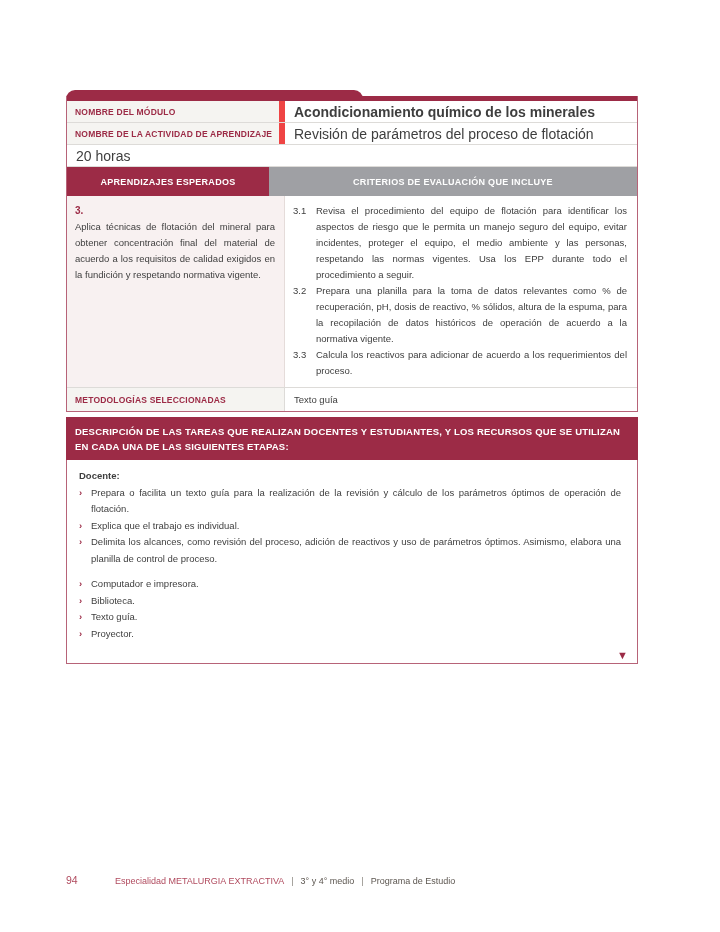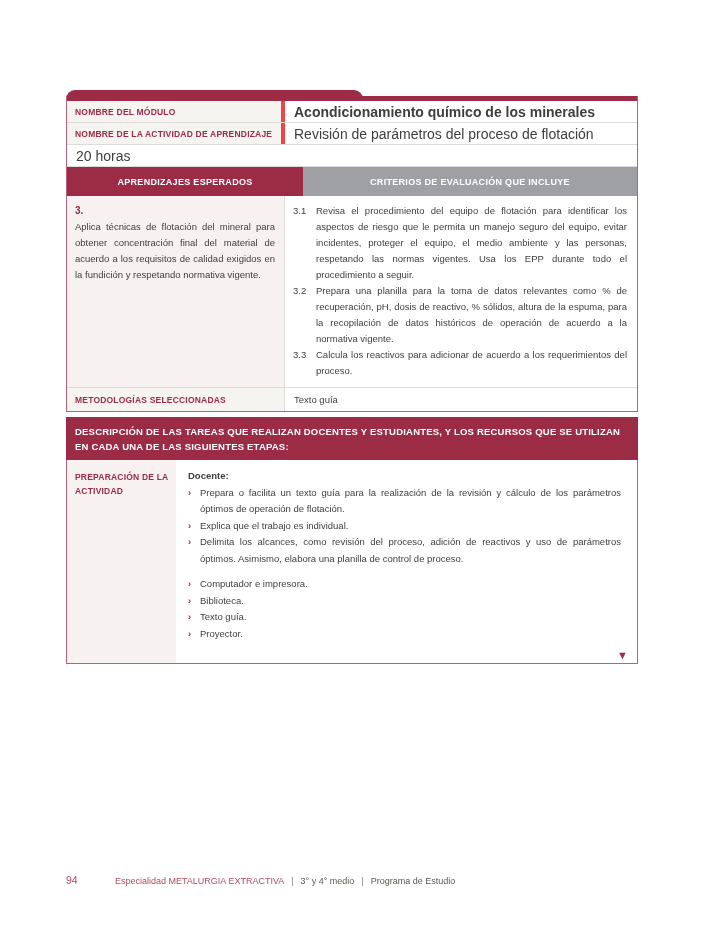--- a/index.html
+++ b/index.html
@@ -23,28 +23,28 @@
   
   .box1 {
     position:absolute; left:66px; top:96px; width:572px;
     border:1px solid #b76378; border-top:none; background:#ffffff;
   }
   .topbar { height:5px; background:#9c2b46; }
   .info-row { display:flex; height:22px; border-bottom:1px solid #dddbd8; }
   .info-label {
     width:218px; background:#f5f4f1; color:#9c2b46; font-weight:bold;
     font-size:8.5px; letter-spacing:.2px; display:flex; align-items:center;
-    padding-left:8px; border-right:4px solid #ef4444;
+    padding-left:8px; border-right:6px solid #ef4444;
   }
   .info-value { flex:1; display:flex; align-items:center; padding-left:9px; font-size:14px; }
   .info-value.bold { font-weight:bold; }
 
   .header-row { display:flex; height:29px; }
   .header-left {
-    width:236px; background:#9c2b46; color:#fff; font-weight:bold; font-size:9px;
+    width:202px; background:#9c2b46; color:#fff; font-weight:bold; font-size:9px;
     letter-spacing:.3px; display:flex; align-items:center; justify-content:center;
   }
   .header-right {
     flex:1; background:#9fa0a4; color:#fff; font-weight:bold; font-size:9px;
     letter-spacing:.3px; display:flex; align-items:center; justify-content:center;
   }
 
   .content-row { display:flex; min-height:191px; border-bottom:1px solid #dddbd8; }
   .content-left {
     width:218px; background:#f8f1f1; border-right:1px solid #e5dcda;
@@ -154,21 +154,20 @@
       <div class="met-label">METODOLOGÍAS SELECCIONADAS</div>
       <div class="met-value">Texto guía</div>
     </div>
   </div>
 
   <div class="desc-banner">
     <span>DESCRIPCIÓN DE LAS TAREAS QUE REALIZAN DOCENTES Y ESTUDIANTES, Y LOS RECURSOS QUE SE UTILIZAN EN CADA UNA DE LAS SIGUIENTES ETAPAS:</span>
   </div>
 
   <div class="box2">
-    <div class="prep-left">PREPARACIÓN DE LA ACTIVIDAD</div>
     <div class="prep-content">
 
       <div class="group-heading">Docente:</div>
       <div class="bullet-item">
         <span class="bullet">›</span>
         <span class="bullet-text">Prepara o facilita un texto guía para la realización de la revisión y cálculo de los parámetros óptimos de operación de flotación.</span>
       </div>
       <div class="bullet-item">
         <span class="bullet">›</span>
         <span class="bullet-text">Explica que el trabajo es individual.</span>

